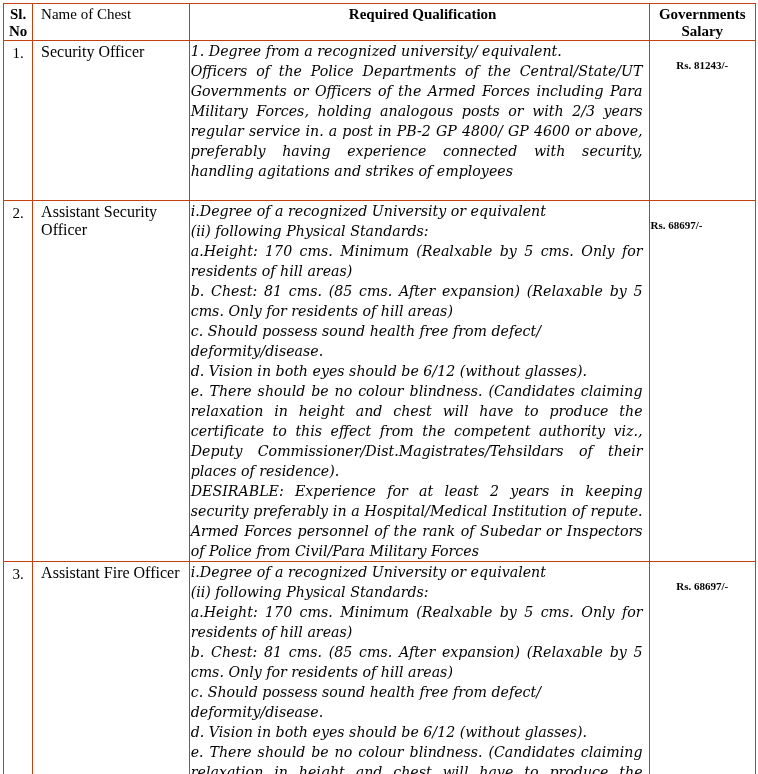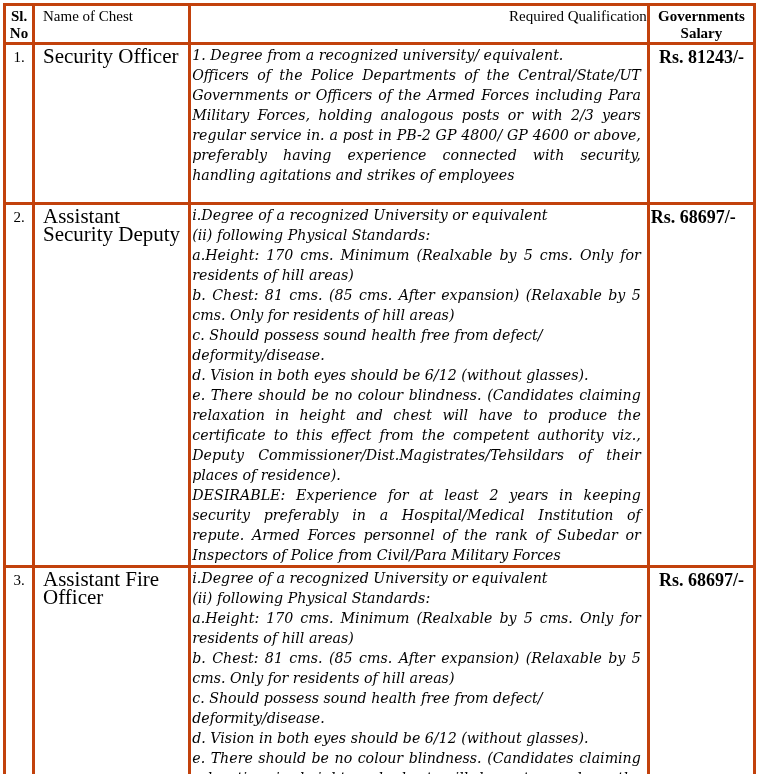--- a/index.html
+++ b/index.html
@@ -1,30 +1,30 @@
 <!DOCTYPE html>
 <html><head>
 <meta charset="utf-8">
 <style>
   html, body { margin: 0; padding: 0; background: #ffffff; }
   body { width: 758px; height: 774px; overflow: hidden; position: relative; font-family: "DejaVu Serif", "Liberation Serif", serif; color: #000; }
   table { position: absolute; left: 3px; top: 3px; border-collapse: collapse; table-layout: fixed; width: 753px; }
-  td, th { border: 3px solid #c2410c; vertical-align: top; padding: 0; font-size: 14.6px; line-height: 20px; }
+  td, th { border: 1px solid #c2410c; vertical-align: top; padding: 0; font-size: 14.6px; line-height: 20px; }
   .c-sl { width: 29px; }
   .c-name { width: 156px; }
   .c-qual { width: 458px; }
   .c-sal { width: 106px; }
   th { font-weight: bold; text-align: center; font-family: "Liberation Serif", serif; font-size: 15px; line-height: 17px; padding-top: 2px; }
   th.th-left { font-weight: normal; text-align: left; padding-left: 8px; padding-top: 2px; }
-  th.th-qual { font-weight: normal; text-align: right; padding-left: 7px; }
+  th.th-qual { font-weight: bold; text-align: center; padding-left: 7px; }
   td.sl { text-align: center; font-family: "Liberation Serif", serif; font-size: 15px; padding-top: 2px; }
-  td.name { padding-left: 8px; font-family: "Liberation Serif", serif; font-size: 21px; line-height: 18px; padding-top: 2px; }
+  td.name { padding-left: 8px; font-family: "Liberation Serif", serif; font-size: 16px; line-height: 18px; padding-top: 2px; }
   td.qual { padding-left: 1px; padding-right: 6px; font-family: "DejaVu Serif", serif; font-size: 14.2px; text-align: justify; }
   td.qual p { margin: 0; font-style: italic; }
-  td.sal { font-weight: bold; text-align: center; font-family: "Liberation Serif", serif; font-size: 18px; padding-top: 2px; }
+  td.sal { font-weight: bold; text-align: center; font-family: "Liberation Serif", serif; font-size: 11px; padding-top: 14px; }
   td.sal.left { text-align: left; padding-left: 1px; }
   tr.hdr { height: 37px; }
   tr.r1 { height: 160px; }
   tr.r2 { height: 360px; }
   tr.r3 { height: 240px; }
   td.qual p.j { text-align: justify; text-align-last: justify; }
   td.qual p.l { text-align: left; }
 </style>
 </head>
 <body>
@@ -49,21 +49,21 @@
     <td class="name">Security Officer</td>
     <td class="qual">
       <p class="l">1. Degree from a recognized university/ equivalent.</p>
       <p>Officers of the Police Departments of the Central/State/UT Governments or Officers of the Armed Forces including Para Military Forces, holding analogous posts or with 2/3 years regular service in. a post in PB-2 GP 4800/ GP 4600 or above, preferably having experience connected with security, handling agitations and strikes of employees</p>
     </td>
     <td class="sal">Rs. 81243/-</td>
   </tr>
 
   <tr class="r2">
     <td class="sl">2.</td>
-    <td class="name">Assistant Security Deputy</td>
+    <td class="name">Assistant Security Officer</td>
     <td class="qual">
       <p class="l">i.Degree of a recognized University or equivalent</p>
       <p class="l">(ii) following Physical Standards:</p>
       <p>a.Height: 170 cms. Minimum (Realxable by 5 cms. Only for residents of hill areas)</p>
       <p>b. Chest: 81 cms. (85 cms. After expansion) (Relaxable by 5 cms. Only for residents of hill areas)</p>
       <p class="l">c. Should possess sound health free from defect/ deformity/disease.</p>
       <p class="l">d. Vision in both eyes should be 6/12 (without glasses).</p>
       <p>e. There should be no colour blindness. (Candidates claiming relaxation in height and chest will have to produce the certificate to this effect from the competent authority viz., Deputy Commissioner/Dist.Magistrates/Tehsildars of their places of residence).</p>
       <p> DESIRABLE: Experience for at least 2 years in keeping security preferably in a Hospital/Medical Institution of repute. Armed Forces personnel of the rank of Subedar or Inspectors of Police from Civil/Para Military Forces</p>
     </td>

